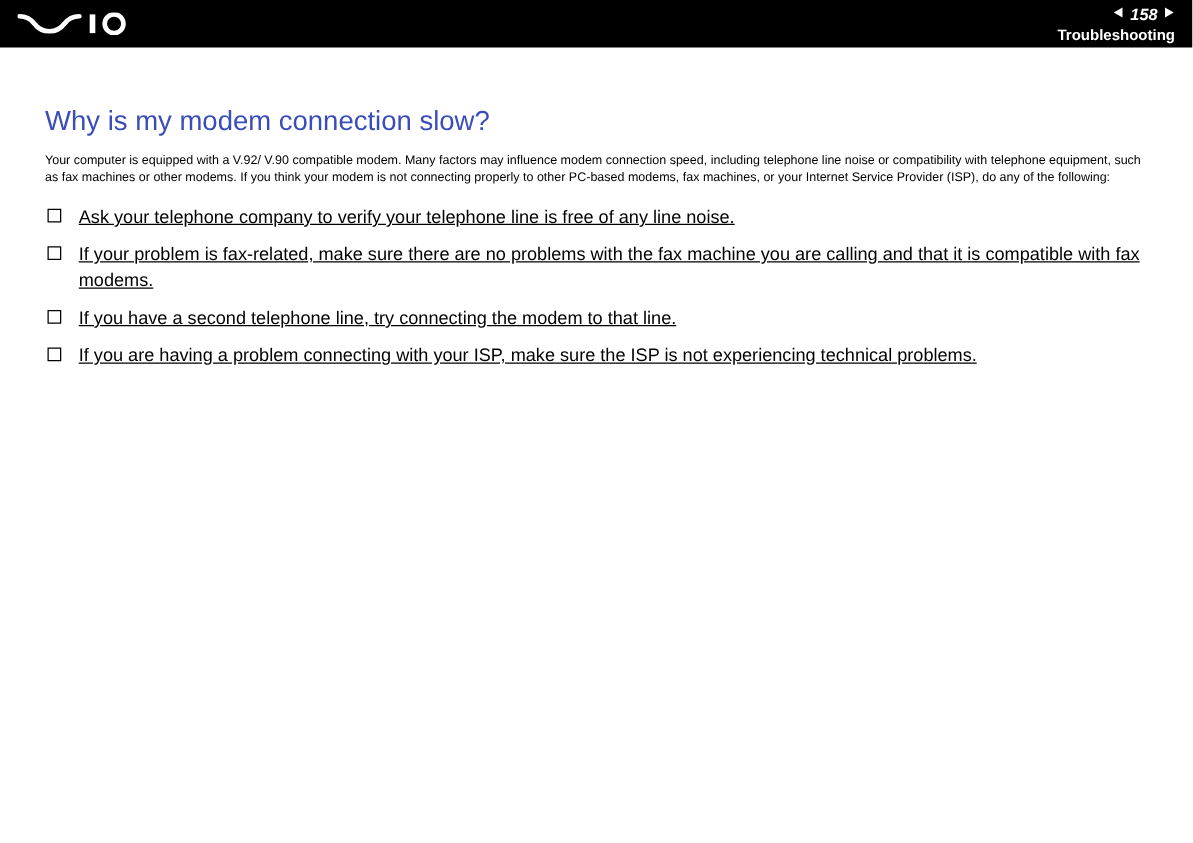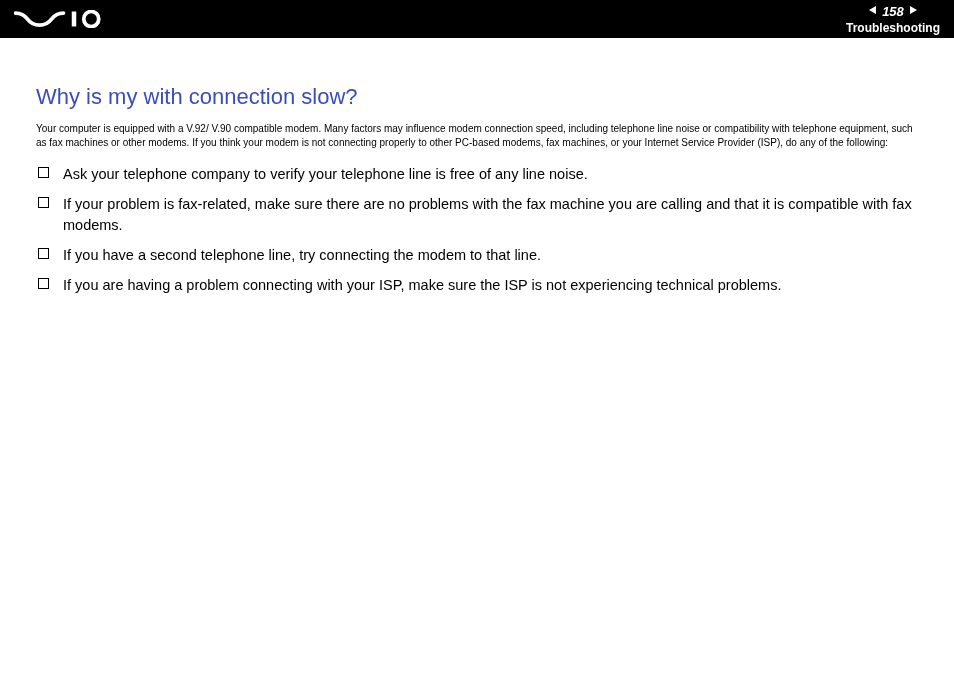--- a/index.html
+++ b/index.html
@@ -29,21 +29,21 @@
       align-items: center;
       height: 100%;
     }
     .logo svg {
       height: 18px;
       width: auto;
     }
     .header-right {
       display: flex;
       flex-direction: column;
-      align-items: center;
+      align-items: flex-end;
       justify-content: center;
       margin-left: 25px;
     }
     .page-nav {
       display: flex;
       align-items: center;
       gap: 4px;
       margin-bottom: 2px;
     }
     .nav-arrow {
@@ -73,20 +73,21 @@
     }
     .intro-text {
       color: #000000;
       font-size: 10px;
       line-height: 1.4;
       margin-bottom: 14px;
     }
     .bullet-list {
       list-style: none;
       padding: 0;
+      text-decoration: underline;
     }
     .bullet-list li {
       display: flex;
       align-items: flex-start;
       margin-bottom: 10px;
       font-size: 14.5px;
       line-height: 1.4;
       color: #000000;
     }
     .bullet-marker {
@@ -125,21 +126,21 @@
         <svg width="10" height="10" viewBox="0 0 10 10">
             <polygon points="2,1 2,9 9,5" fill="#ffffff"></polygon>
           </svg>
       </span>
     </div>
     <div class="section-label">Troubleshooting</div>
   </div>
 </div>
 
 <div class="content">
-  <h1 class="heading">Why is my with connection slow?</h1>
+  <h1 class="heading">Why is my modem connection slow?</h1>
   <p class="intro-text">Your computer is equipped with a V.92/ V.90 compatible modem. Many factors may influence modem connection speed, including telephone line noise or compatibility with telephone equipment, such as fax machines or other modems. If you think your modem is not connecting properly to other PC-based modems, fax machines, or your Internet Service Provider (ISP), do any of the following:</p>
   <ul class="bullet-list">
     <li>
       <span class="bullet-marker"></span>
       <span class="bullet-text">Ask your telephone company to verify your telephone line is free of any line noise.</span>
     </li>
     <li>
       <span class="bullet-marker"></span>
       <span class="bullet-text">If your problem is fax-related, make sure there are no problems with the fax machine you are calling and that it is compatible with fax modems.</span>
     </li>

